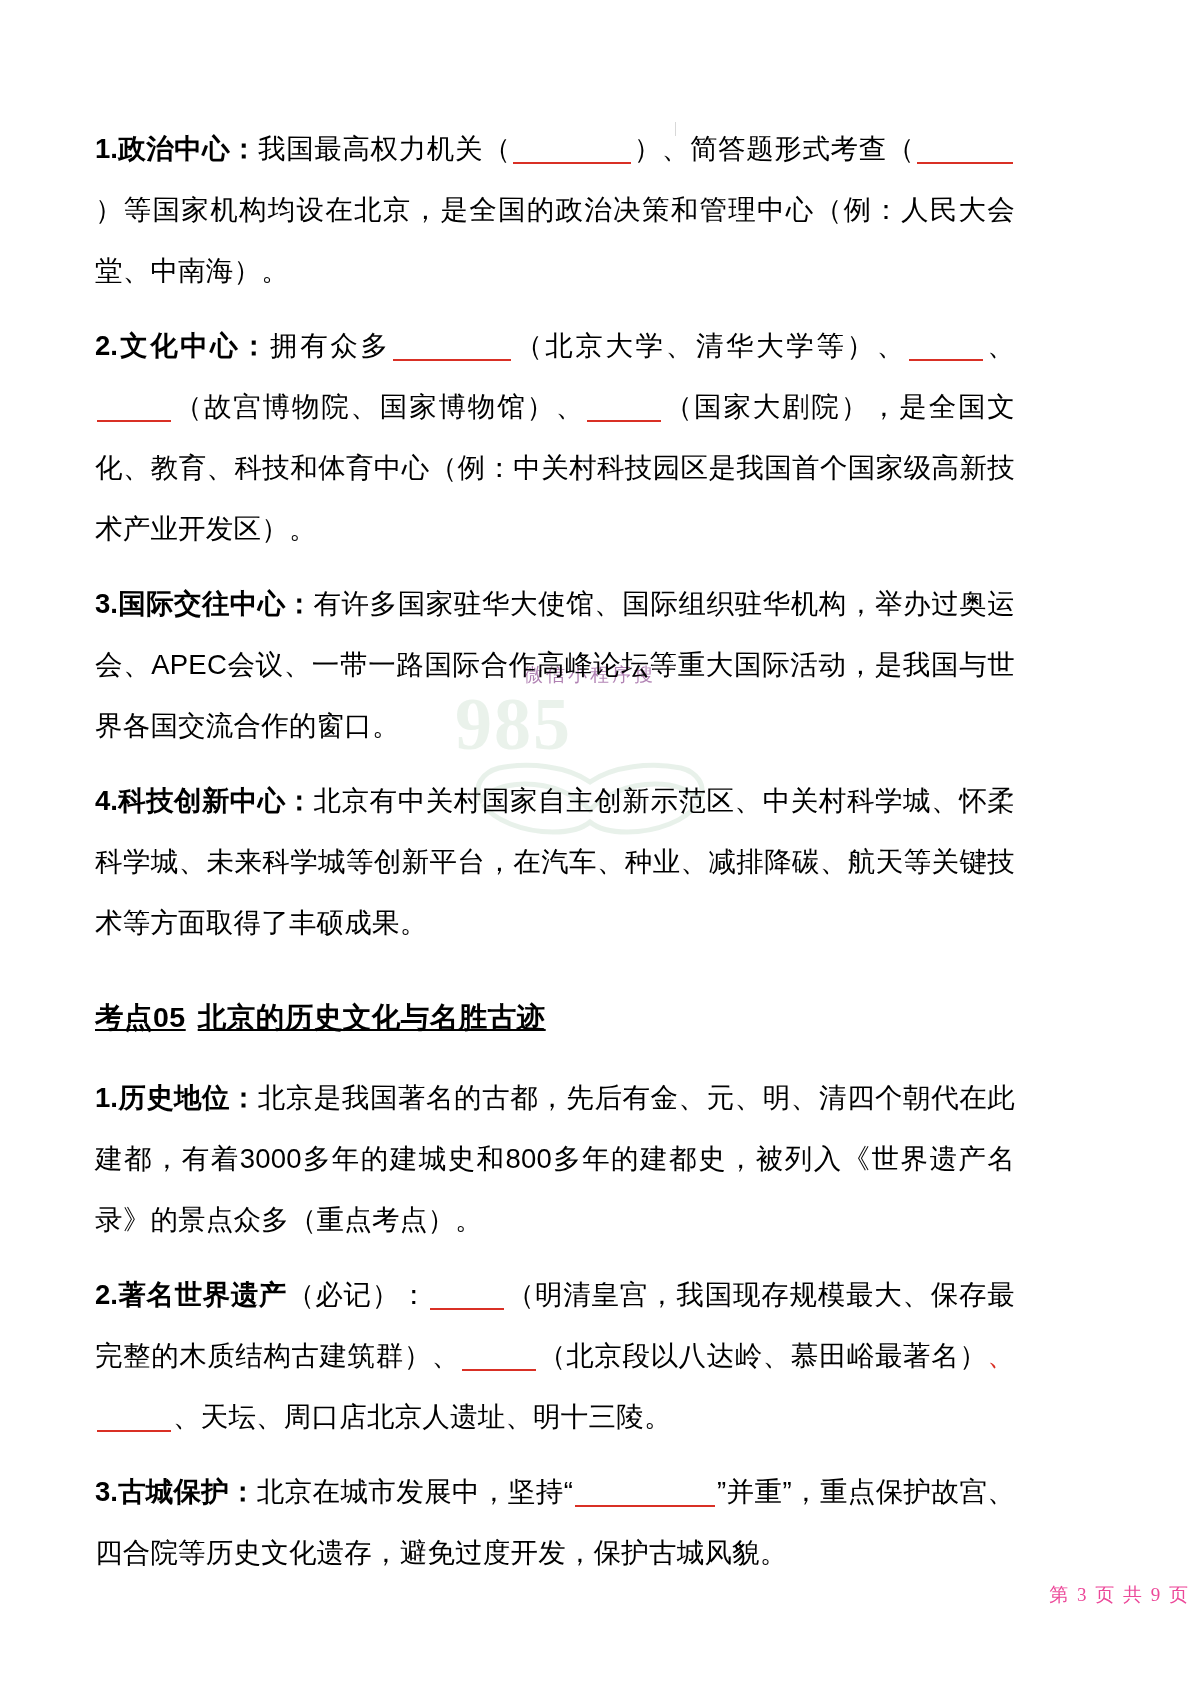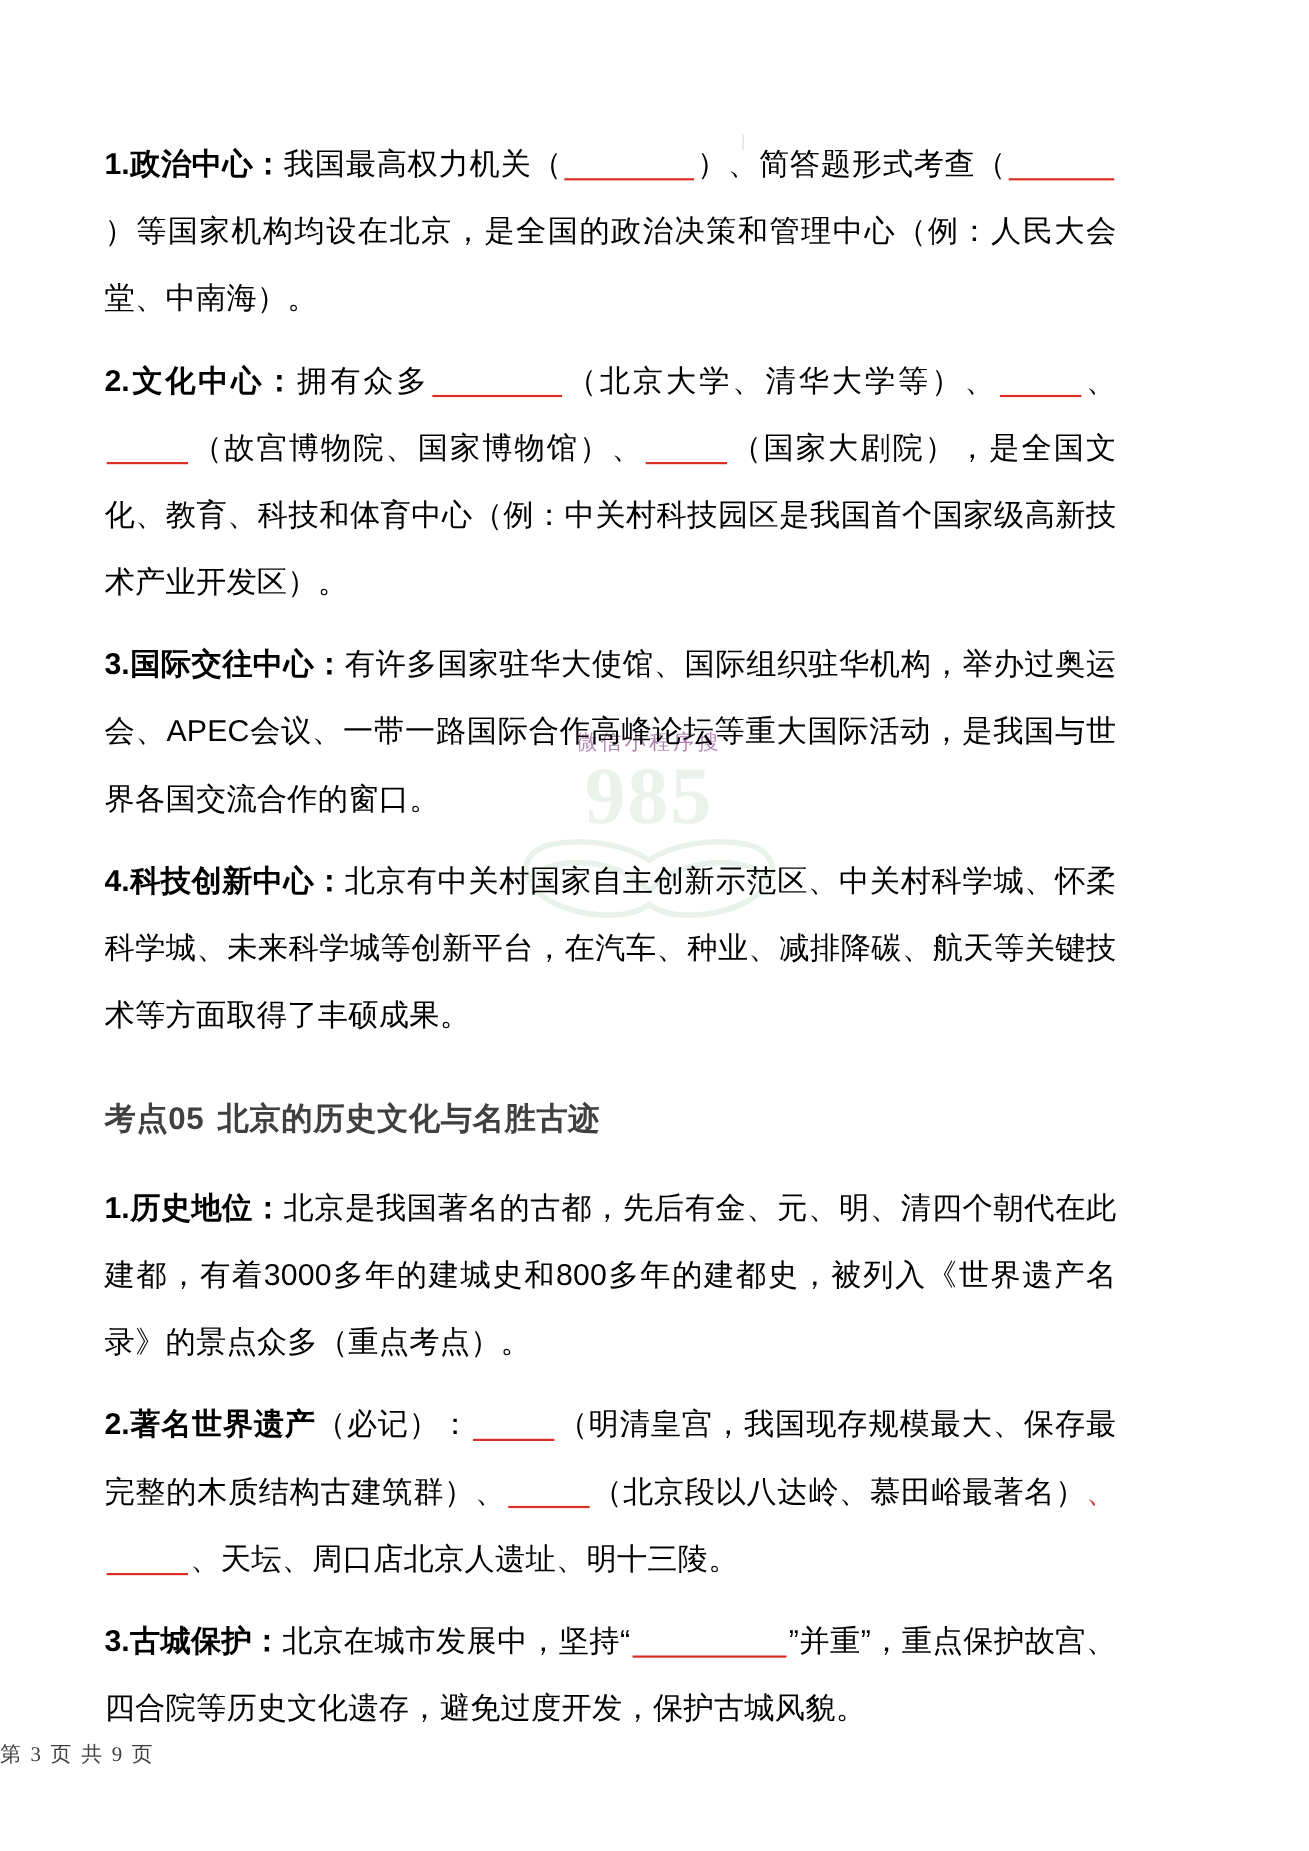--- a/index.html
+++ b/index.html
@@ -49,24 +49,25 @@
   }
   .lead {
     font-weight: bold;
     letter-spacing: 0px;
   }
   .sect-head {
     margin: 44px 0 30px 0;
     font-size: 28.5px;
     font-weight: bold;
     line-height: 40px;
-    color: #404040;
+    color: #000000;
     letter-spacing: 0.5px;
     position: relative;
     z-index: 3;
+    text-decoration: underline;
   }
   .sect-head .gap {
     display: inline-block;
     width: 12px;
   }
   
   .blank {
     display: inline-block;
     border-bottom: 2px solid #d93025;
     vertical-align: baseline;
@@ -103,44 +104,43 @@
     font-size: 19px;
     letter-spacing: 3px;
     color: #701a75;
     font-family: "Liberation Serif", "DejaVu Serif", serif;
   }
   .wm-num {
     position: absolute;
     left: 0;
     top: 20px;
     width: 100%;
-    text-align: center;
     font-size: 74px;
     font-weight: bold;
     color: #d9e8dc;
     font-family: "Liberation Serif", "DejaVu Serif", serif;
     letter-spacing: 2px;
   }
   .wm-book {
     position: absolute;
     left: 8px;
     top: 98px;
     width: 254px;
     height: 82px;
   }
 
   
   .footer {
     position: absolute;
     left: 0;
     bottom: 75px;
     width: 100%;
-    text-align: left;
+    text-align: right;
     font-size: 19px;
-    color: #404040;
+    color: #ec4899;
     font-family: "Liberation Serif", "DejaVu Serif", serif;
     letter-spacing: 2px;
     z-index: 3;
   }
 </style>
 </head>
 <body>
 
 <div class="page">
 

